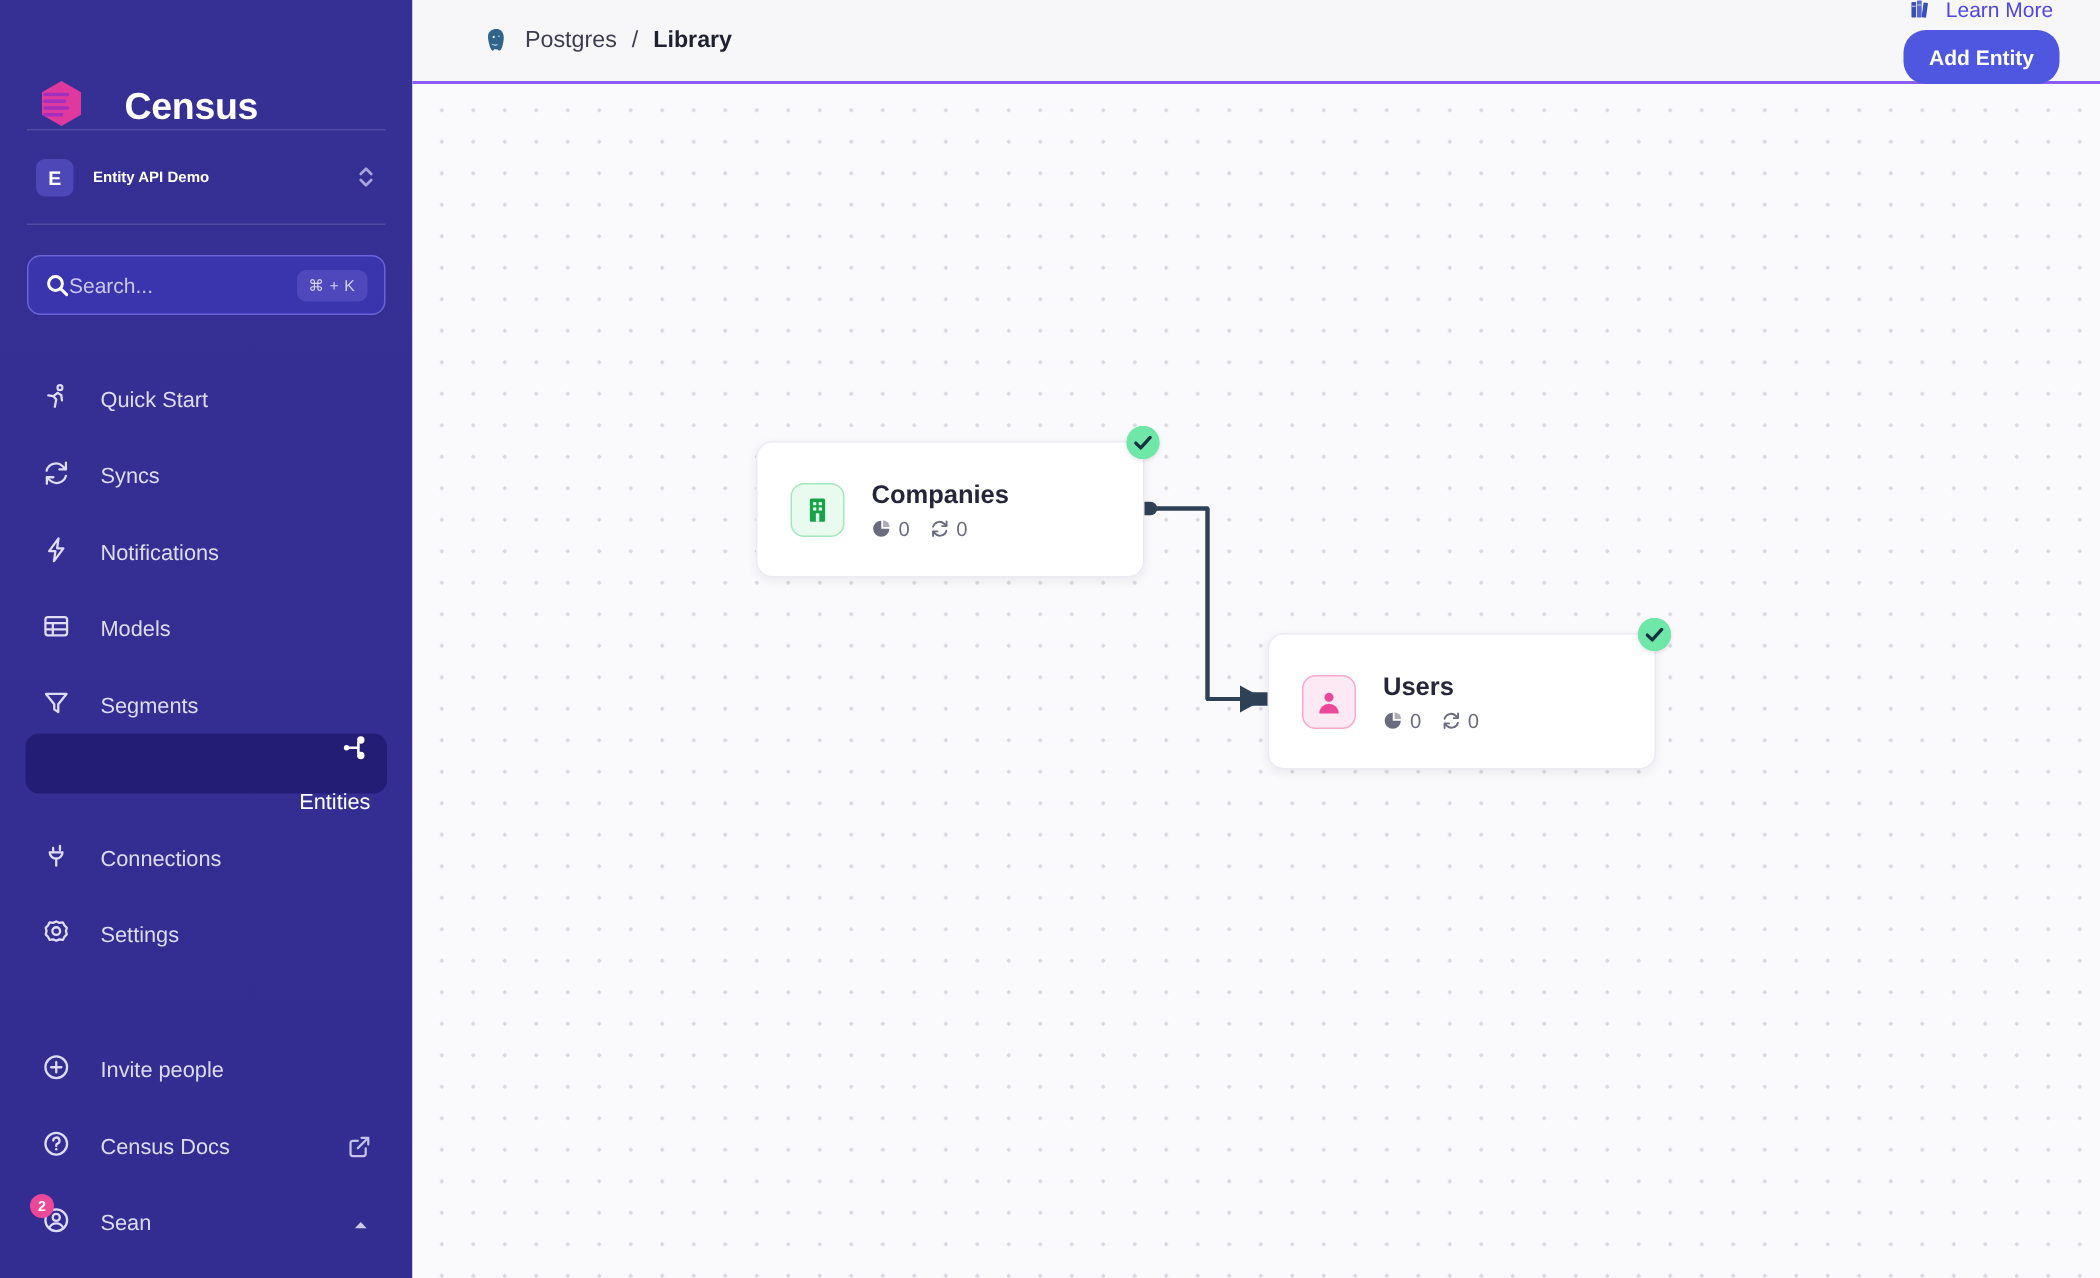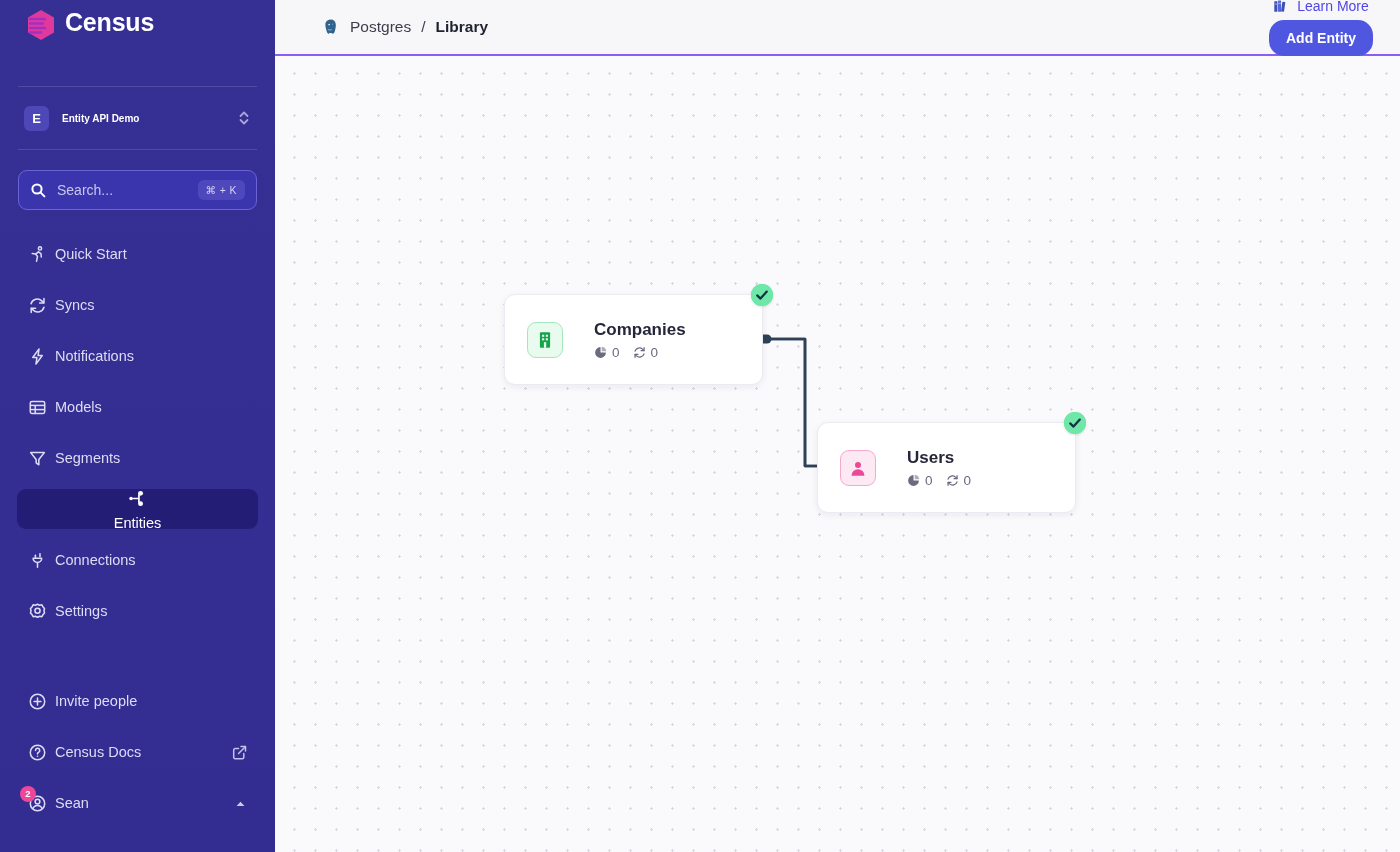--- a/index.html
+++ b/index.html
@@ -14,22 +14,22 @@
   
   .sidebar {
     width: 275px; height: 852px;
     background: #362f9c;
     background: linear-gradient(180deg, #363094 0%, #332d92 100%);
     display: flex; flex-direction: column;
     flex: 0 0 275px;
     position: relative;
   }
   .brand {
-    display: flex; align-items: flex-start; gap: 7px;
-    padding: 8px 0 0 24px; height: 86px;
+    display: flex; align-items: flex-end; gap: 25px;
+    padding: 39px 0 0 24px; height: 86px;
   }
   .brand-logo { width: 34px; height: 34px; flex: 0 0 34px; }
   .brand-name {
     color: #ffffff; font-size: 25px; font-weight: 700; letter-spacing: -0.2px;
   }
   .divider { height: 1px; background: rgba(255,255,255,0.14); margin: 0 18px; }
 
   .workspace {
     display: flex; align-items: center; gap: 13px;
     margin: 0 18px; padding: 14px 6px; height: 62px;
@@ -40,33 +40,33 @@
     background: #4e47b8; color: #ffffff;
     font-size: 13px; font-weight: 700;
     display: flex; align-items: center; justify-content: center;
   }
   .ws-name { color: #ffffff; font-size: 10px; font-weight: 700; flex: 1; }
   .ws-chevrons { width: 14px; height: 18px; opacity: .75; }
 
   .search {
     margin: 20px 18px 0 18px; height: 40px; border-radius: 9px;
     background: #3b35ad; border: 1.5px solid #6a63d8;
-    display: flex; align-items: center; gap: 11px; padding: 0 11px;
+    display: flex; align-items: center; padding: 0 11px;
     cursor: text;
   }
   .search-icon { width: 16px; height: 16px; flex: 0 0 16px; }
   .search-ph { color: #c9c6ec; font-size: 14px; flex: 1; }
   .search-kbd {
     background: #4f48bd; color: #d5d2f2; border-radius: 6px;
     font-size: 10.5px; padding: 4px 8px; letter-spacing: .4px;
   }
 
   .nav { margin-top: 24px; padding: 0 17px; }
   .nav-item {
-    display: flex; align-items: center; gap: 8px;
+    display: flex; align-items: flex-end; gap: 20px;
     height: 40px; margin-bottom: 11px; padding: 0 11px;
     border-radius: 9px; cursor: pointer;
     color: #dedcf5; font-size: 14.5px;
   }
   .nav-item .ico { width: 19px; height: 19px; flex: 0 0 19px; display:flex; align-items:center; justify-content:center; }
   .nav-item.active { background: #241d75; color: #ffffff; flex-direction: column; }
   .nav-label { line-height: 1; }
 
   .nav-bottom { margin-top: auto; padding: 0 17px 18px 17px; }
   .nav-bottom .nav-item { margin-bottom: 11px; }
@@ -110,21 +110,21 @@
     background-image: radial-gradient(#d9d9e2 1.1px, transparent 1.2px);
     background-size: 21px 21px;
     background-position: 9px 7px;
   }
   .edge-layer { position: absolute; inset: 0; pointer-events: none; }
 
   .node {
     position: absolute; background: #ffffff;
     border: 1px solid #eceaf2; border-radius: 11px;
     box-shadow: 0 2px 7px rgba(30,28,70,0.07);
-    display: flex; align-items: center; gap: 31px;
+    display: flex; align-items: center; gap: 18px;
     padding: 0 22px; cursor: pointer;
   }
   .node-icon {
     width: 36px; height: 36px; flex: 0 0 36px; border-radius: 9px;
     display: flex; align-items: center; justify-content: center;
   }
   .node-icon.green { background: #e9fbef; border: 1.5px solid #a5e7bd; }
   .node-icon.pink  { background: #fde9f3; border: 1.5px solid #f5a9cd; }
   .node-title { font-size: 17px; font-weight: 700; color: #26263a; line-height: 1.25; }
   .node-stats { display: flex; align-items: center; gap: 13px; margin-top: 5px; }
@@ -413,21 +413,21 @@
           </div>
         </div>
         <span class="check-badge">
           <svg viewBox="0 0 22 22" width="22" height="22">
             <circle cx="11" cy="11" r="11" fill="#6ee7a8"></circle>
             <polyline points="6.2,11.4 9.5,14.6 15.8,7.6" fill="none" stroke="#14313f" stroke-width="2.2" stroke-linecap="round" stroke-linejoin="round"></polyline>
           </svg>
         </span>
       </div>
 
-      <div class="node" style="left:542px; top:366px; width:259px; height:91px;">
+      <div class="node" style="left:570px; top:366px; width:259px; height:91px;">
         <span class="node-icon pink">
           <svg viewBox="0 0 22 22" width="20" height="20" fill="#ec4899">
             <circle cx="11" cy="7.6" r="3.3"></circle>
             <path d="M3.9 19.4a7.1 7.1 0 0 1 14.2 0Z"></path>
           </svg>
         </span>
         <div>
           <div class="node-title">Users</div>
           <div class="node-stats">
             <span class="stat">

